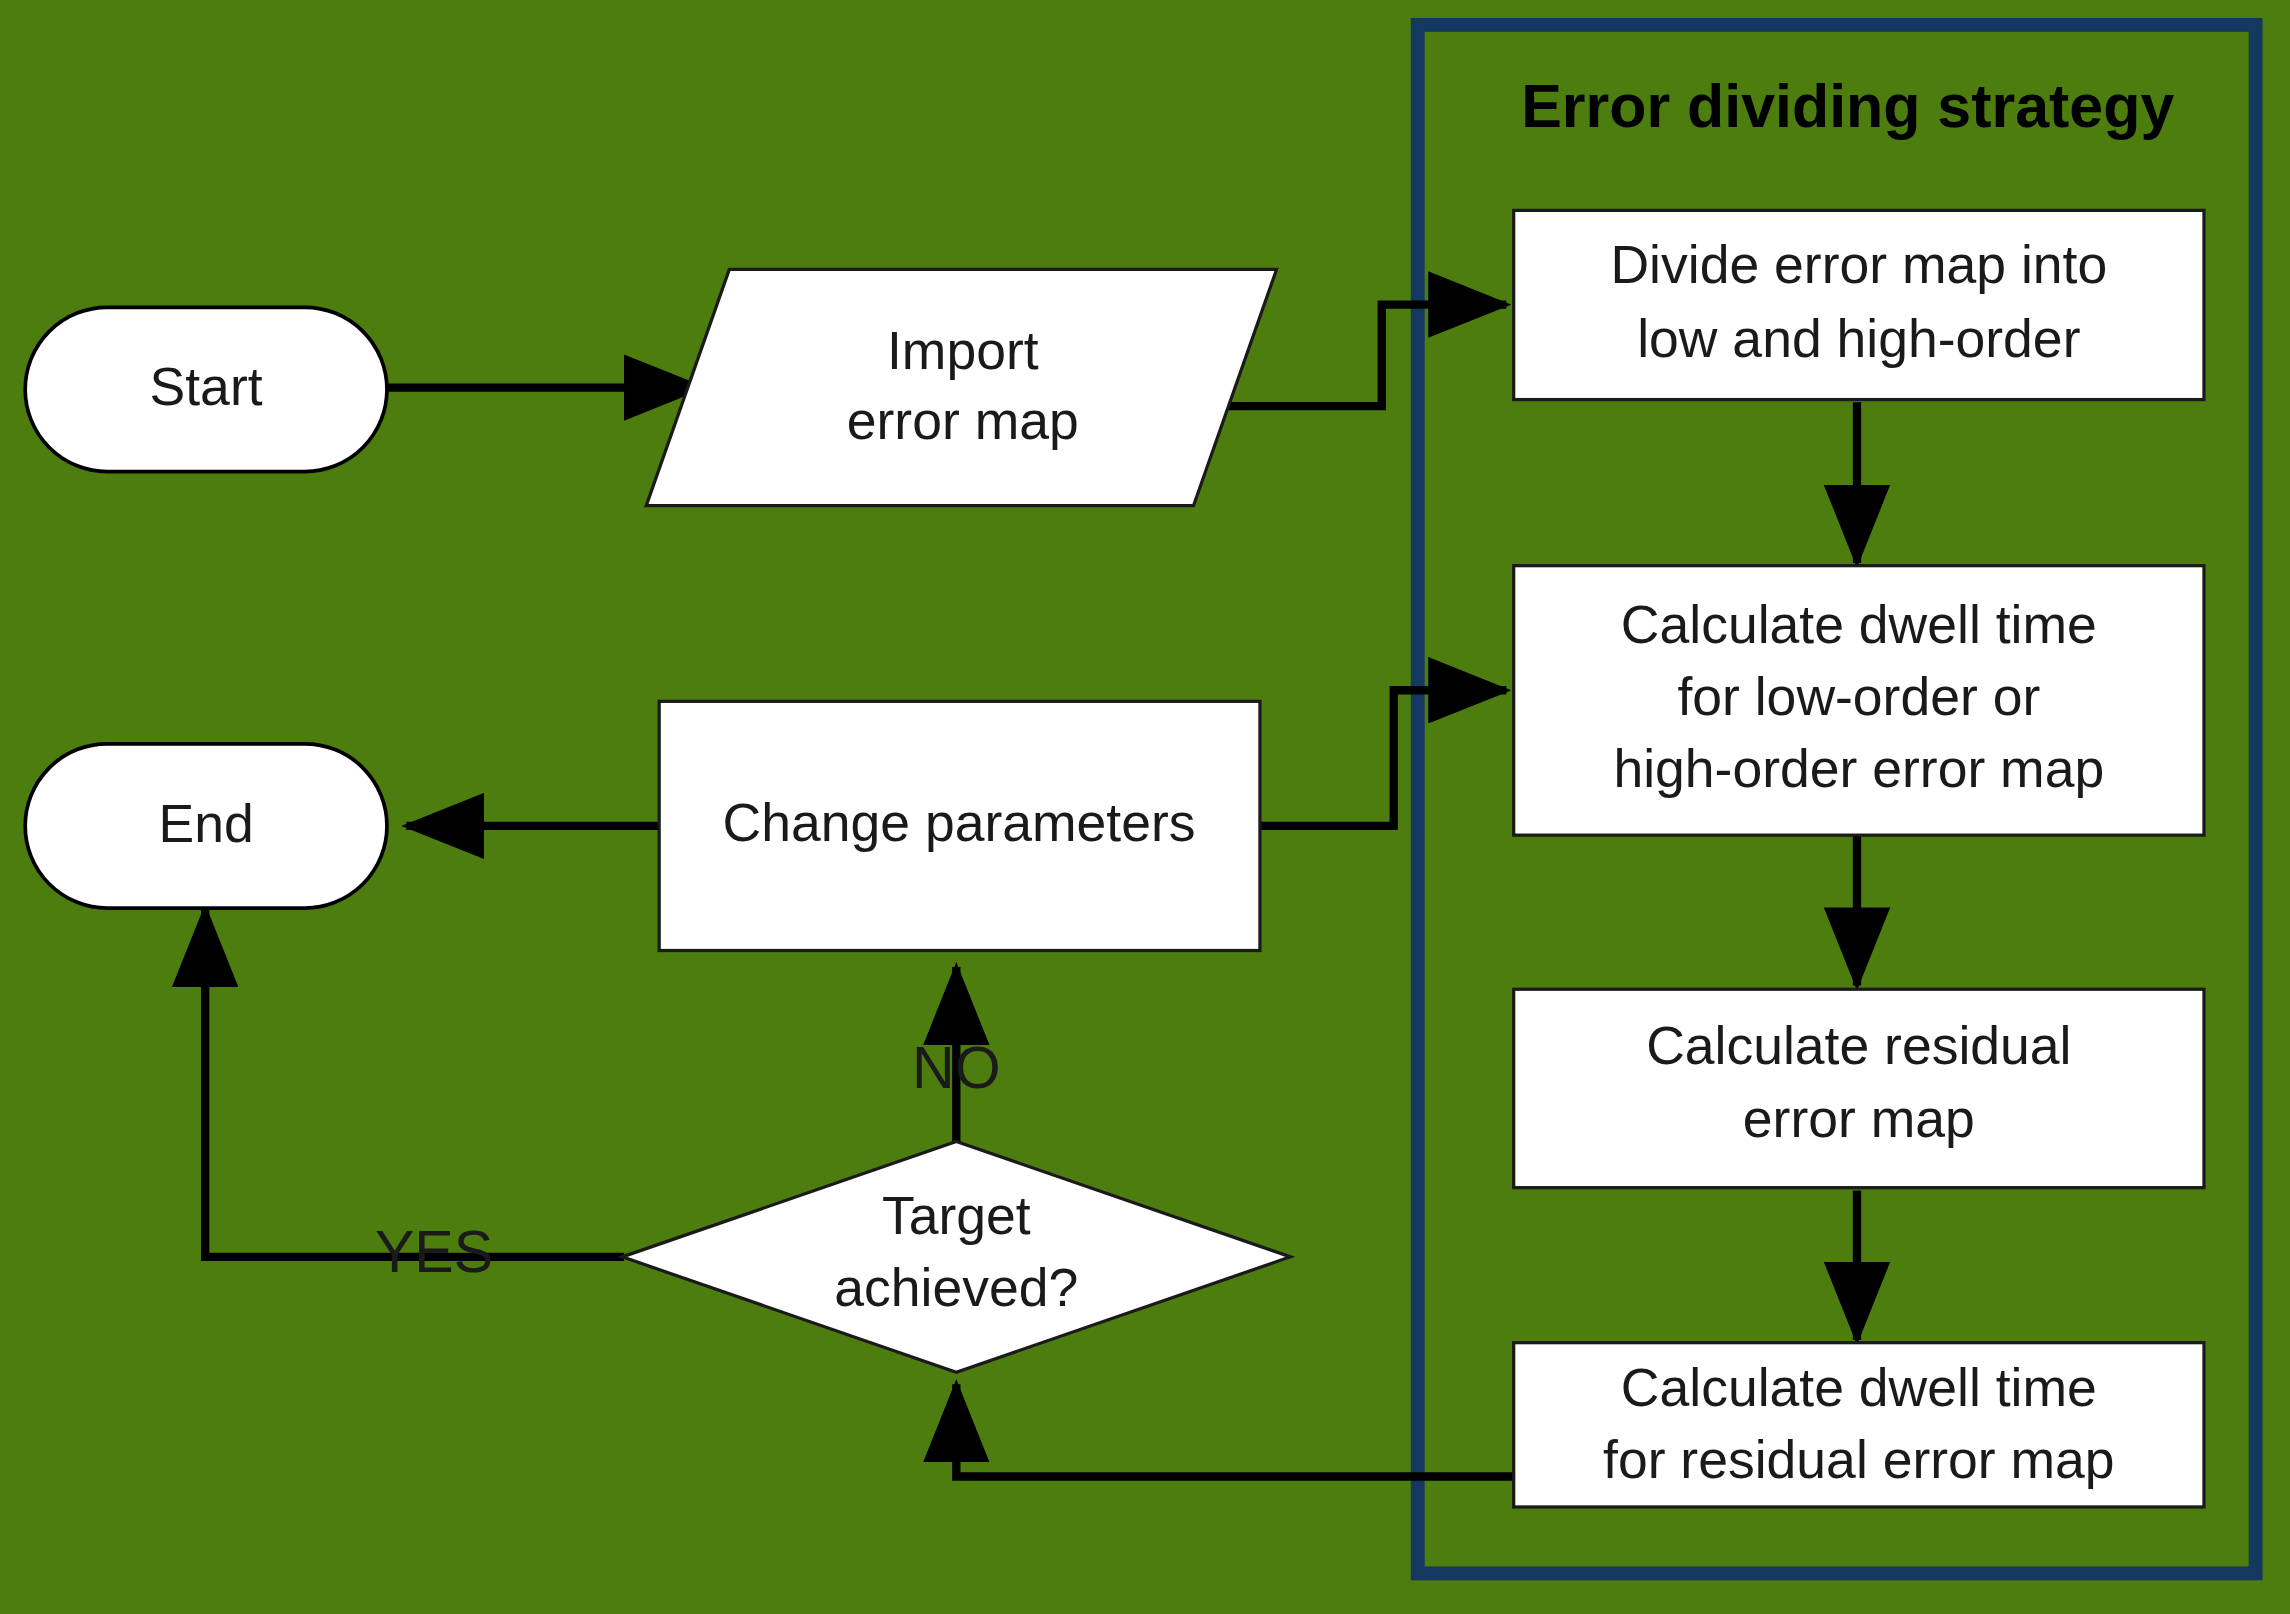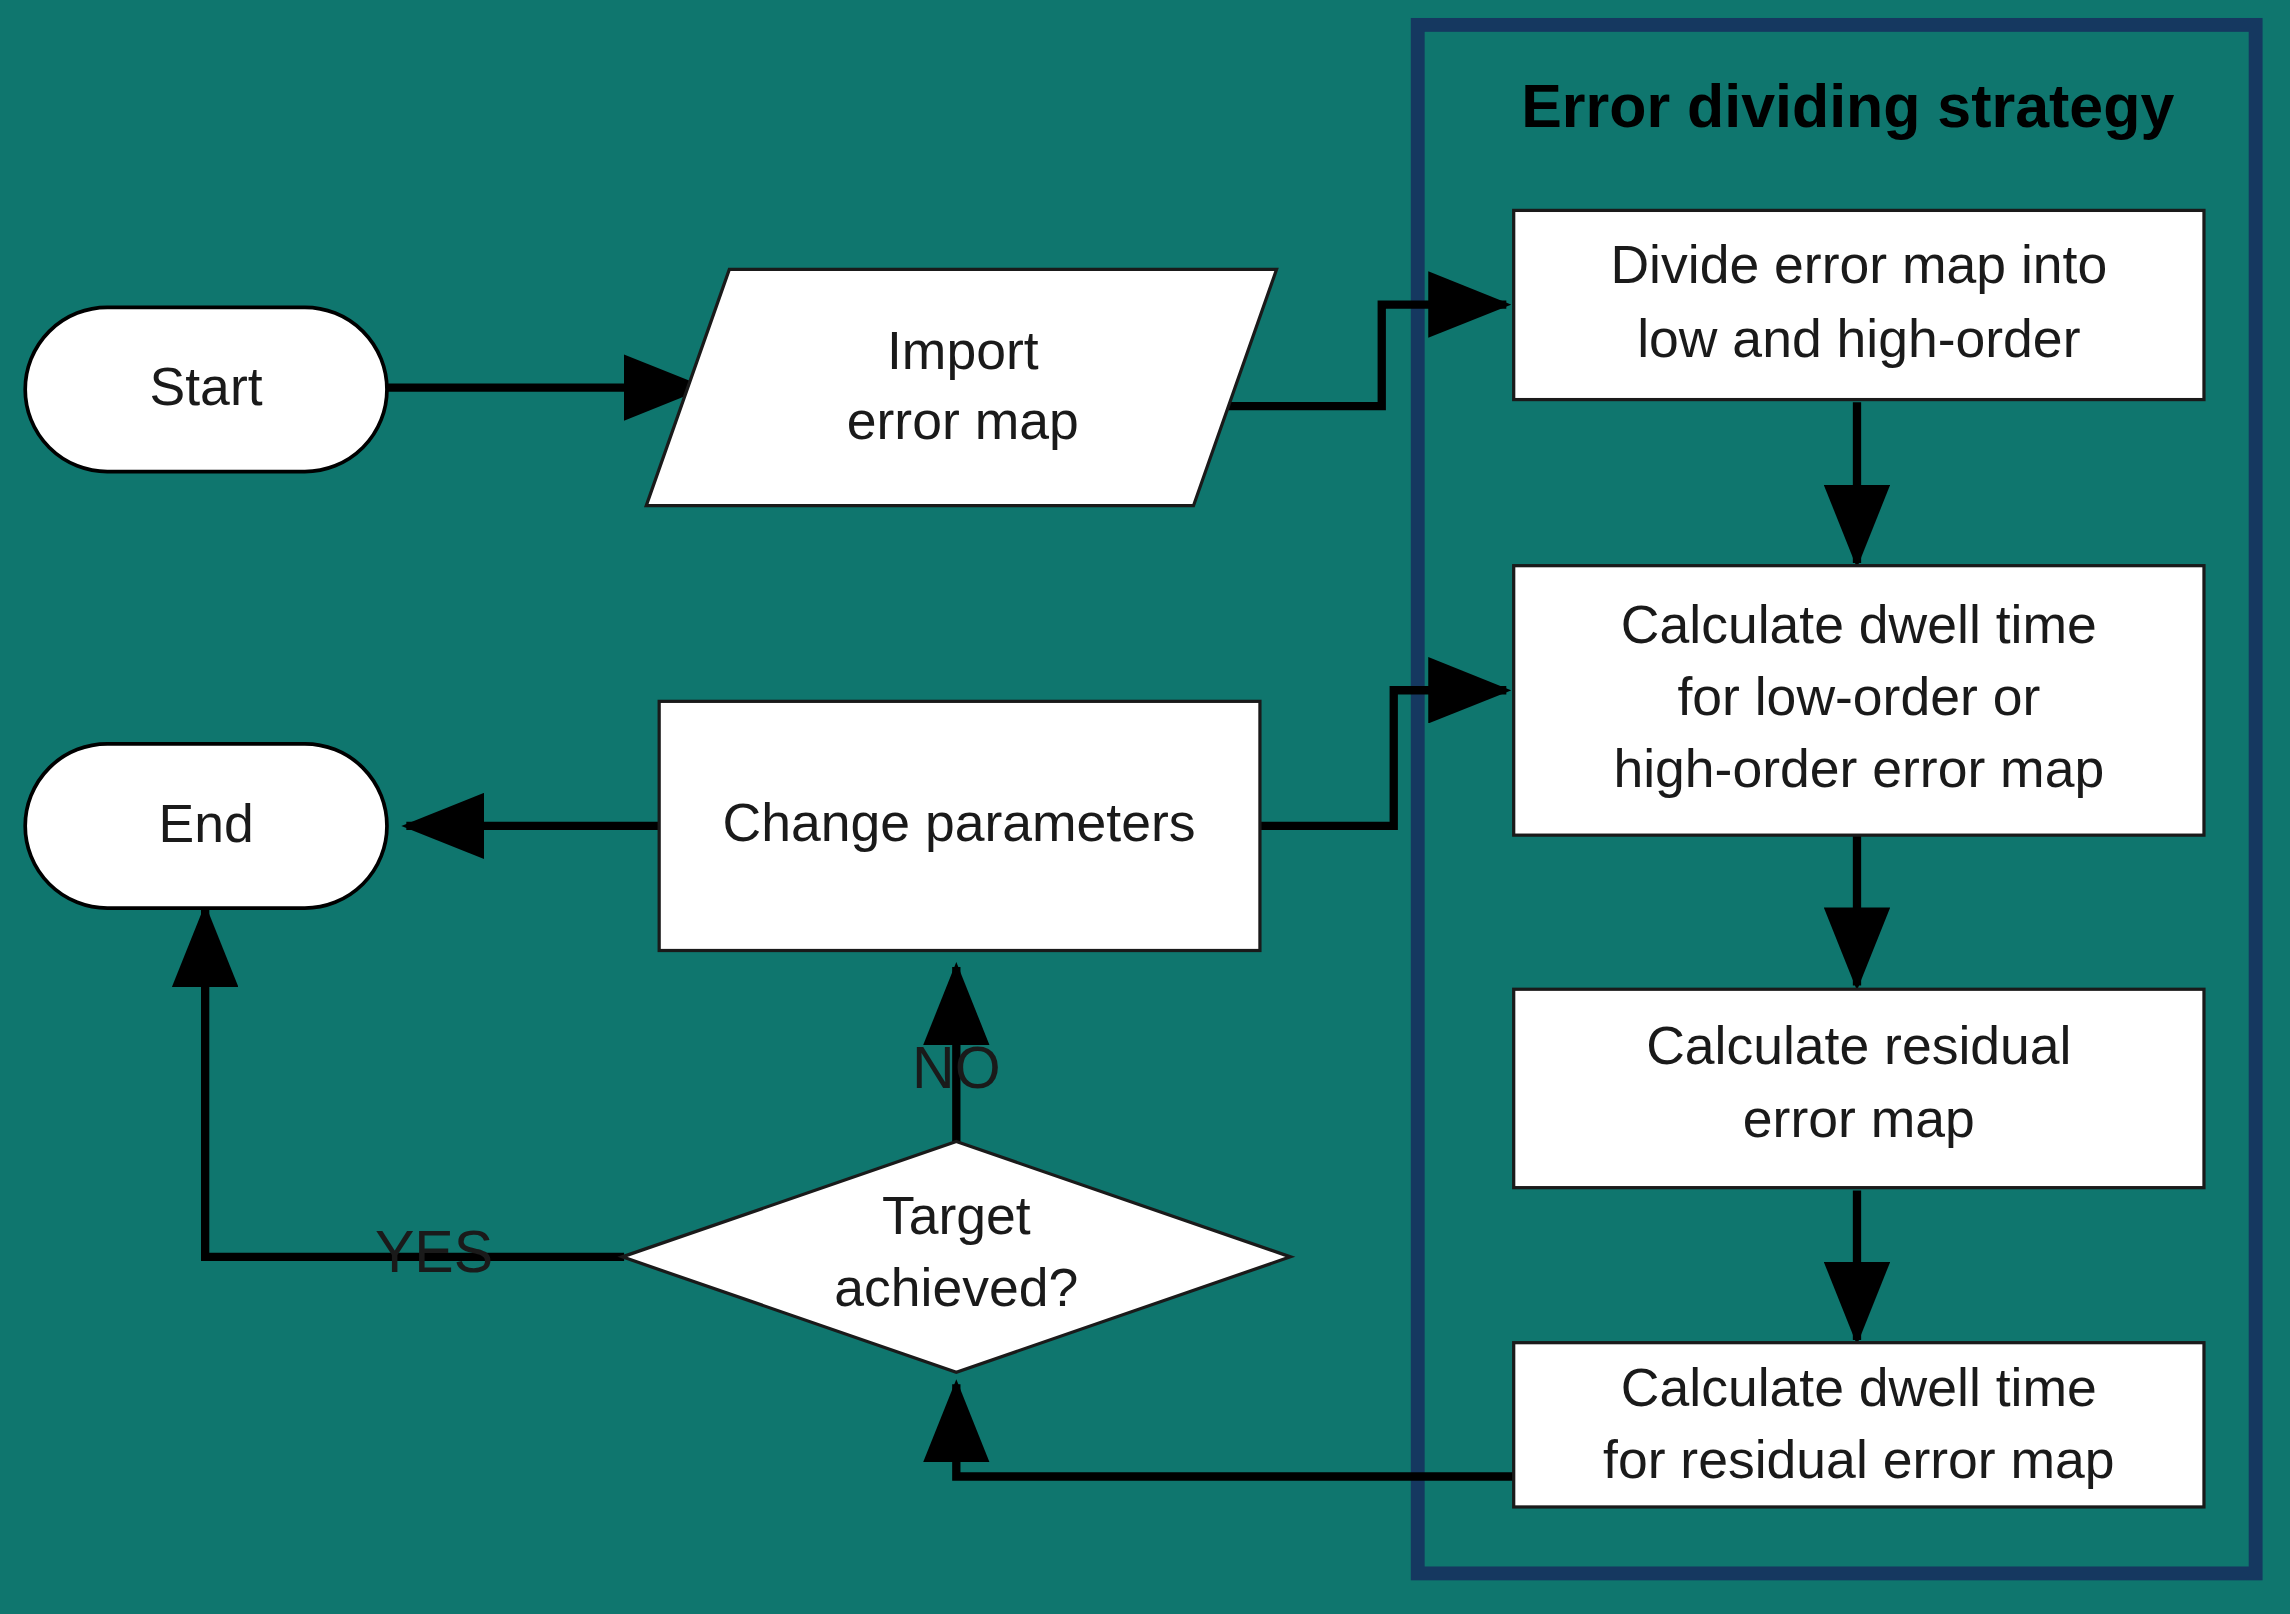--- a/index.html
+++ b/index.html
@@ -4,21 +4,21 @@
 <style>
   html, body {
     margin: 0;
     padding: 0;
     background: #ffffff;
   }
   #stage {
     position: relative;
     width: 2291px;
     height: 1614px;
-    background: #0f766e;
+    background: #4d7c0f;
     overflow: hidden;
     font-family: "Liberation Sans", sans-serif;
   }
   svg.flow {
     position: absolute;
     left: 0;
     top: 0;
     width: 2291px;
     height: 1614px;
   }

